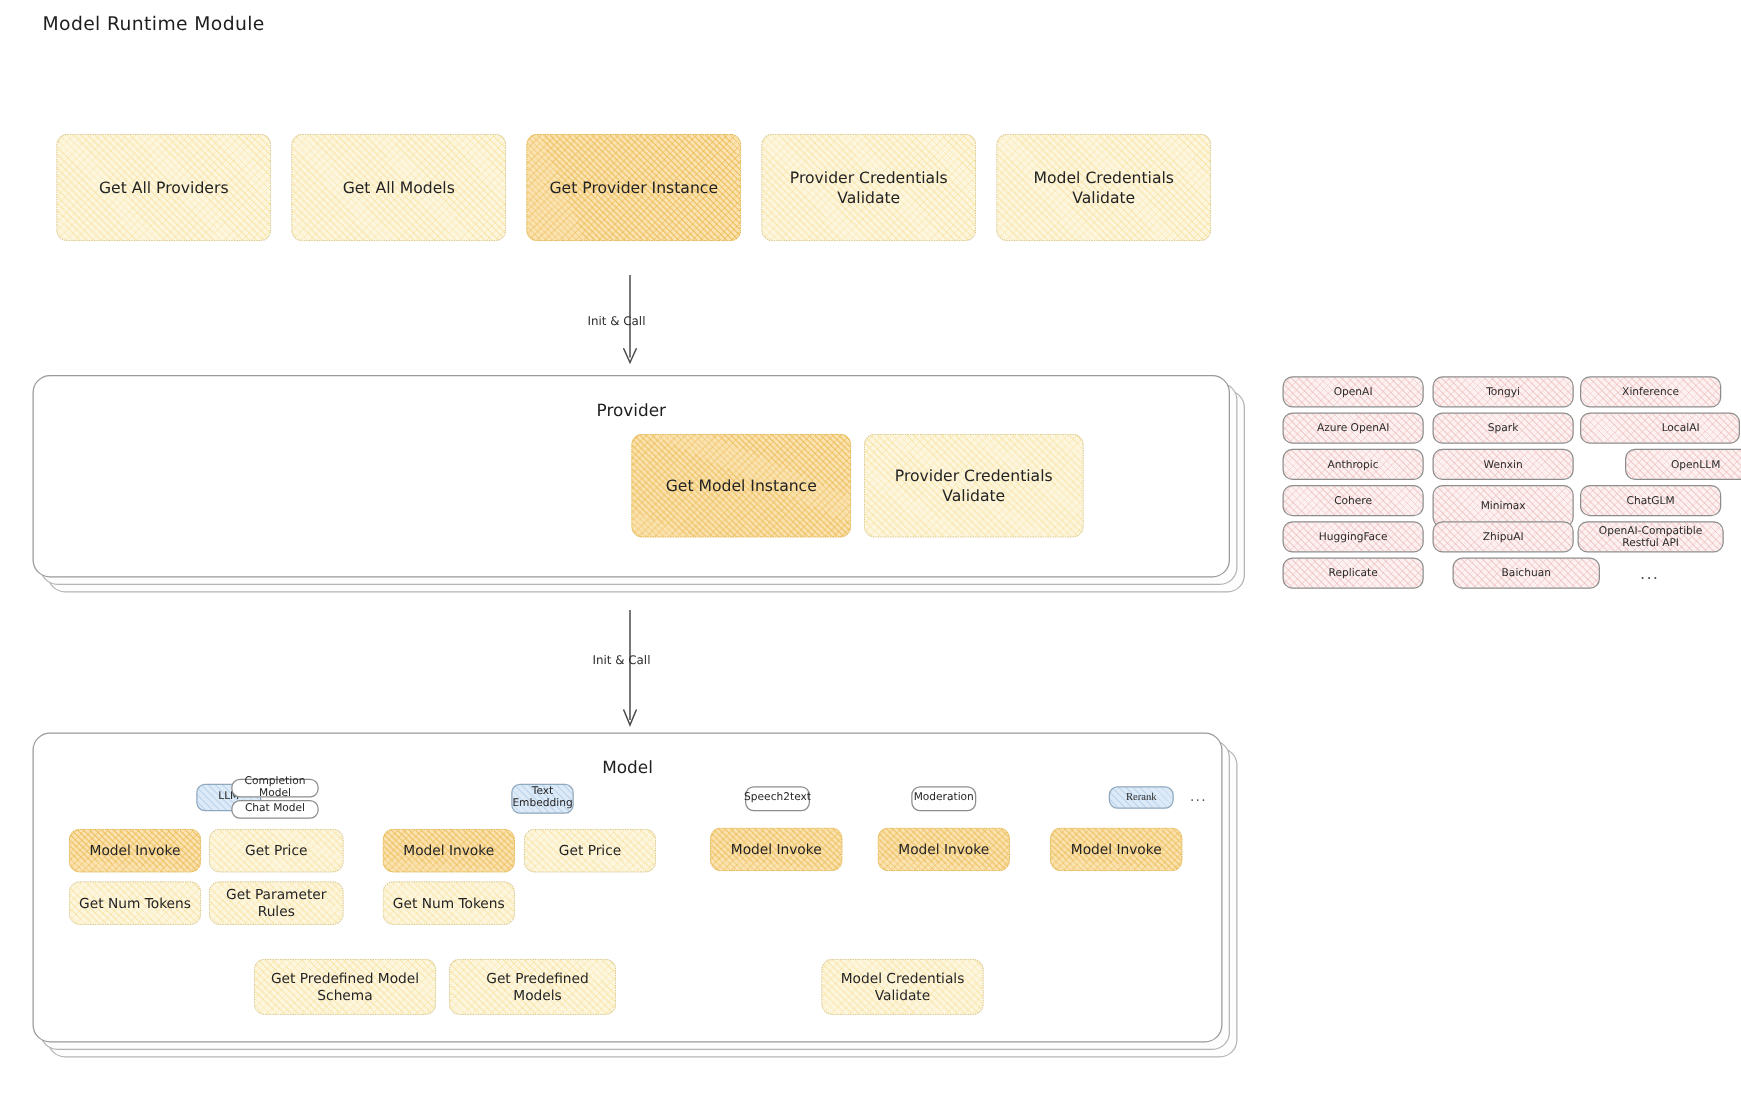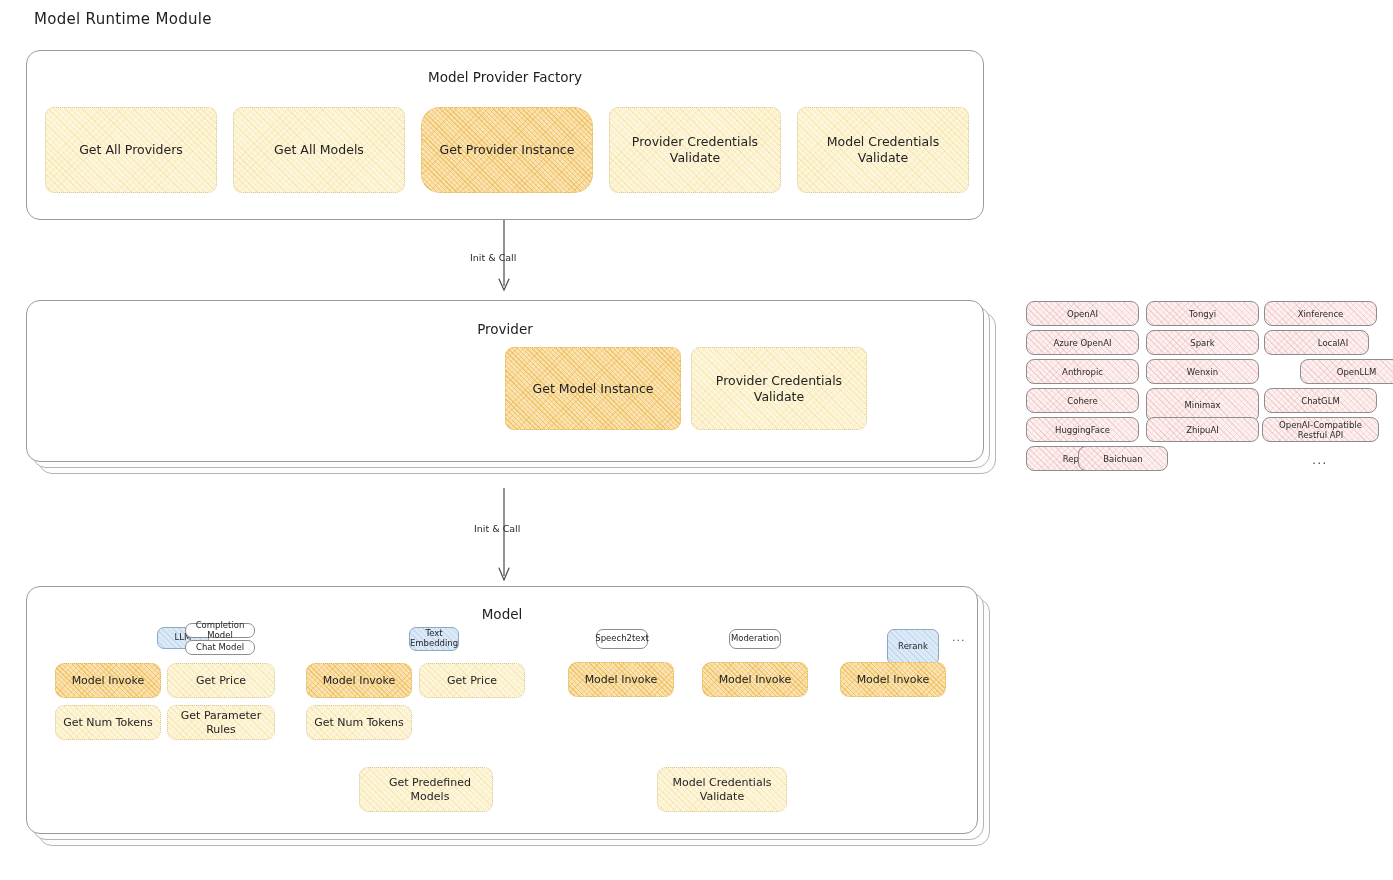--- a/index.html
+++ b/index.html
@@ -137,26 +137,23 @@
     letter-spacing: 1px;
   }
 </style>
 </head>
 <body>
 
 <div class="canvas">
 
   <div class="page-title">Model Runtime Module</div>
 
-  <div class="sheet" style="left:26px; top:50px; width:958px; height:170px;">
-    <div class="sheet-title" style="top:18px;">Model Provider Factory</div>
-  </div>
   <div class="node" style="left:45px; top:107px; width:172px; height:86px;">Get All Providers</div>
   <div class="node" style="left:233px; top:107px; width:172px; height:86px;">Get All Models</div>
-  <div class="node hl" style="left:421px; top:107px; width:172px; height:86px;border-radius:19px;">Get Provider Instance</div>
+  <div class="node hl" style="left:421px; top:107px; width:172px; height:86px;">Get Provider Instance</div>
   <div class="node" style="left:609px; top:107px; width:172px; height:86px;">Provider Credentials Validate</div>
   <div class="node" style="left:797px; top:107px; width:172px; height:86px;">Model Credentials Validate</div>
 
   <svg class="arrow-svg" style="left:494px; top:220px;" width="20" height="78" viewBox="0 0 20 78">
     <path d="M10 0 L10 66" stroke="#4a4a4a" stroke-width="1.2" fill="none"></path>
     <path d="M5 59 L10 70 L15 59" stroke="#4a4a4a" stroke-width="1.2" fill="none" stroke-linecap="round"></path>
   </svg>
   <div class="arrow-label" style="left:470px; top:252px;">Init &amp; Call</div>
 
   <div class="sheet shadowlayer" style="left:38px; top:312px; width:958px; height:162px;"></div>
@@ -172,24 +169,24 @@
   <div class="chip" style="left:1026px; top:359px; width:113px; height:25px;">Anthropic</div>
   <div class="chip" style="left:1026px; top:388px; width:113px; height:25px;">Cohere</div>
   <div class="chip" style="left:1026px; top:417px; width:113px; height:25px;">HuggingFace</div>
   <div class="chip" style="left:1026px; top:446px; width:113px; height:25px;">Replicate</div>
 
   <div class="chip" style="left:1146px; top:301px; width:113px; height:25px;">Tongyi</div>
   <div class="chip" style="left:1146px; top:330px; width:113px; height:25px;">Spark</div>
   <div class="chip" style="left:1146px; top:359px; width:113px; height:25px;">Wenxin</div>
   <div class="chip" style="left:1146px; top:388px; width:113px; height:34px;">Minimax</div>
   <div class="chip" style="left:1146px; top:417px; width:113px; height:25px;">ZhipuAI</div>
-  <div class="chip" style="left:1078px; top:446px; width:90px; height:25px;">Baichuan</div>
+  <div class="chip" style="left:1162px; top:446px; width:118px; height:25px;">Baichuan</div>
 
   <div class="chip" style="left:1264px; top:301px; width:113px; height:25px;">Xinference</div>
-  <div class="chip" style="left:1264px; top:330px; width:105px; height:25px;padding-left:36px;">LocalAI</div>
+  <div class="chip" style="left:1264px; top:330px; width:128px; height:25px;padding-left:36px;">LocalAI</div>
   <div class="chip" style="left:1300px; top:359px; width:113px; height:25px;text-align:right;">OpenLLM</div>
   <div class="chip" style="left:1264px; top:388px; width:113px; height:25px;">ChatGLM</div>
   <div class="chip" style="left:1262px; top:417px; width:117px; height:25px;">OpenAI-Compatible Restful API</div>
   <div class="ellipsis" style="left:1312px; top:452px;">...</div>
 
   <svg class="arrow-svg" style="left:494px; top:488px;" width="20" height="100" viewBox="0 0 20 100">
     <path d="M10 0 L10 88" stroke="#4a4a4a" stroke-width="1.2" fill="none"></path>
     <path d="M5 80 L10 92 L15 80" stroke="#4a4a4a" stroke-width="1.2" fill="none" stroke-linecap="round"></path>
   </svg>
   <div class="arrow-label" style="left:474px; top:523px;">Init &amp; Call</div>
@@ -212,21 +209,22 @@
   <div class="node hl small" style="left:306px; top:663px; width:106px; height:35px;">Model Invoke</div>
   <div class="node small" style="left:419px; top:663px; width:106px; height:35px;">Get Price</div>
   <div class="node small" style="left:306px; top:705px; width:106px; height:35px;">Get Num Tokens</div>
 
   <div class="badge" style="left:596px; top:629px; width:52px; height:20px;">Speech2text</div>
   <div class="node hl small" style="left:568px; top:662px; width:106px; height:35px;">Model Invoke</div>
 
   <div class="badge" style="left:729px; top:629px; width:52px; height:20px;">Moderation</div>
   <div class="node hl small" style="left:702px; top:662px; width:106px; height:35px;">Model Invoke</div>
 
-  <div class="badge blue" style="left:859px; top:629px; width:52px; height:36px;">Rerank</div>
+  <div class="badge blue" style="left:859px; top:629px; width:52px; height:18px;font-family:Liberation Serif, serif;">Rerank</div>
   <div class="node hl small" style="left:840px; top:662px; width:106px; height:35px;">Model Invoke</div>
 
   <div class="ellipsis" style="left:952px; top:631px; font-size:11px;">...</div>
 
+  <div class="node small" style="left:203px; top:767px; width:146px; height:45px;">Get Predefined Model Schema</div>
   <div class="node small" style="left:359px; top:767px; width:134px; height:45px;padding-left:14px;">Get Predefined Models</div>
   <div class="node small" style="left:657px; top:767px; width:130px; height:45px;">Model Credentials Validate</div>
 
 </div>
 
 </body></html>

